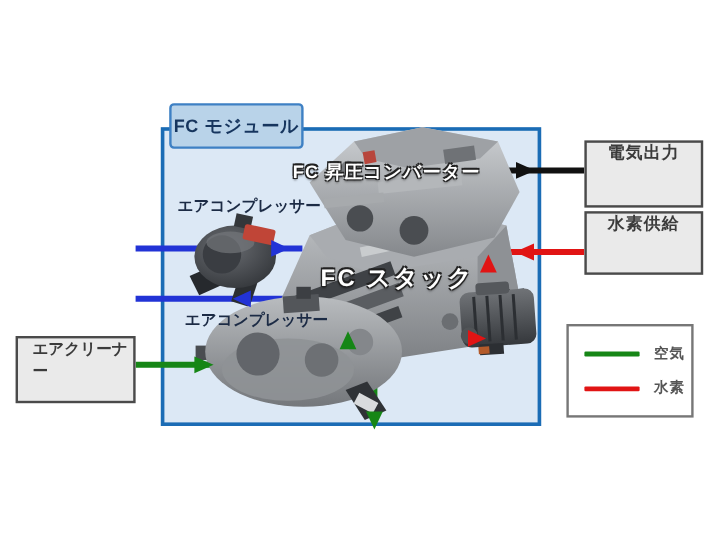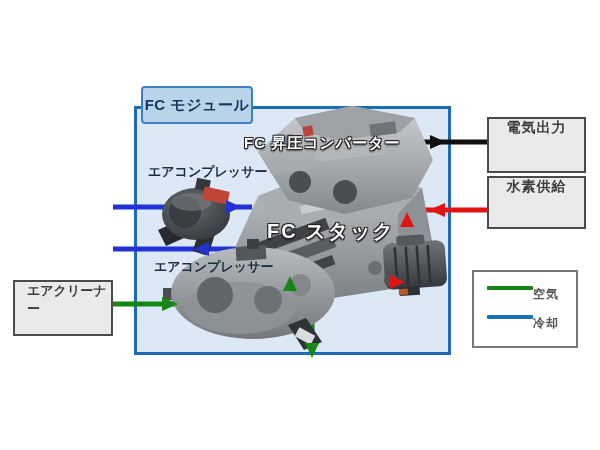--- a/index.html
+++ b/index.html
@@ -37,21 +37,21 @@
     position:absolute;z-index:4;font-weight:bold;color:#ffffff;white-space:nowrap;
     text-shadow:-1px -1px 0 #222,1px -1px 0 #222,-1px 1px 0 #222,1px 1px 0 #222,0 2px 2px rgba(0,0,0,.6);
   }
   .lbl-converter{left:244px;top:134px;font-size:15px;letter-spacing:1px;}
   .lbl-stack{left:267px;top:218px;font-size:20px;letter-spacing:2px;}
   .legend{
     position:absolute;left:472px;top:270px;width:106px;height:78px;z-index:3;
     background:#ffffff;border:2px solid #777;box-sizing:border-box;
     display:flex;flex-direction:column;justify-content:space-evenly;padding:2px 0;
   }
-  .legend-row{display:flex;gap:0;padding-left:13px;}
+  .legend-row{display:flex;align-items:center;gap:12px;padding-left:13px;}
   .legend-swatch{width:46px;height:4px;border-radius:1px;}
   .sw-air{background:#168616;}
   .sw-cooling{background:#1c70b6;}
   .sw-hydrogen{background:#e11414;}
   .sw-output{background:#111111;}
   .legend-label{font-size:12px;color:#555;font-weight:bold;letter-spacing:1px;}
 </style>
 </head>
 <body>
 
@@ -189,18 +189,18 @@
   <div class="part-label lbl-compressor">エアコンプレッサー</div>
   <div class="photo-label lbl-converter">FC 昇圧コンバーター</div>
   <div class="photo-label lbl-stack">FC スタック</div>
 
   <div class="legend">
     <div class="legend-row">
       <span class="legend-swatch sw-air"></span>
       <span class="legend-label">空気</span>
     </div>
     <div class="legend-row">
-      <span class="legend-swatch sw-cooling"></span>
-      <span class="legend-label">冷却</span>
+      <span class="legend-swatch sw-hydrogen"></span>
+      <span class="legend-label">水素</span>
     </div>
   </div>
 
 </div>
 
 </body></html>

